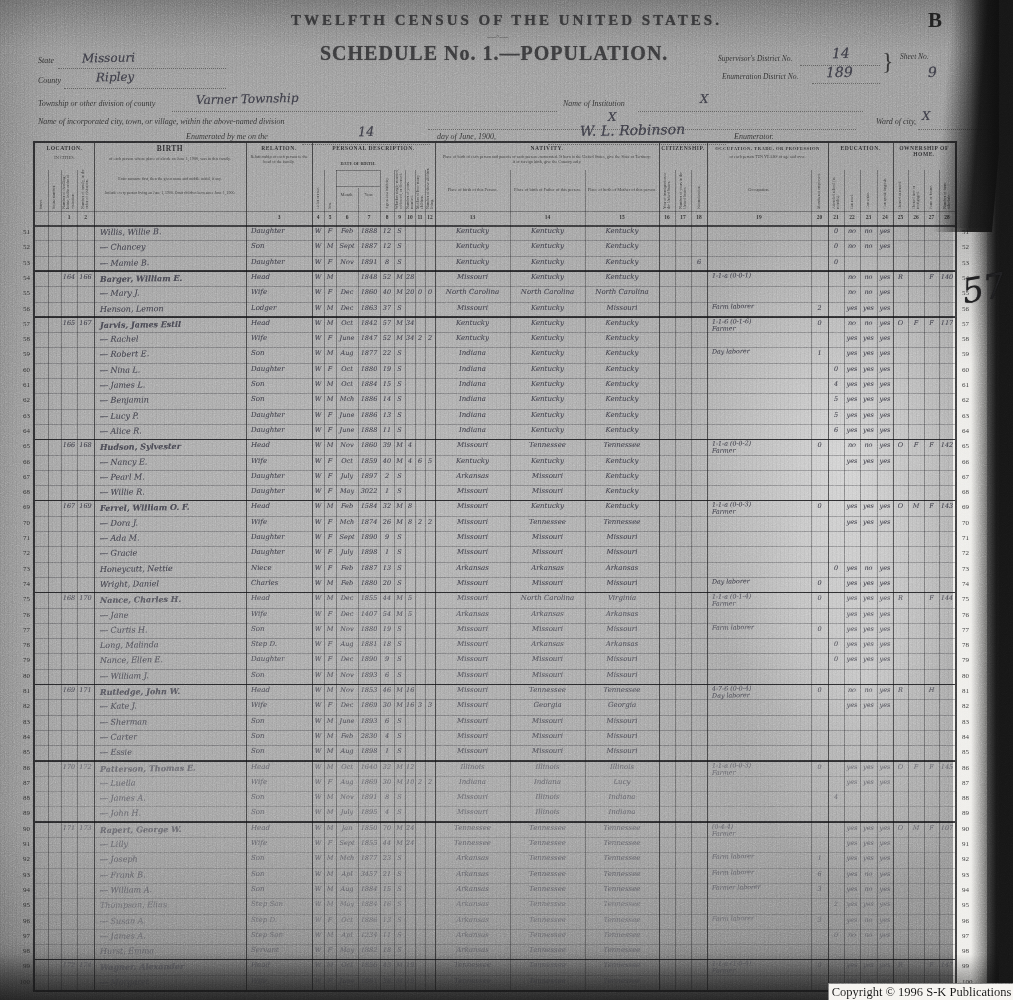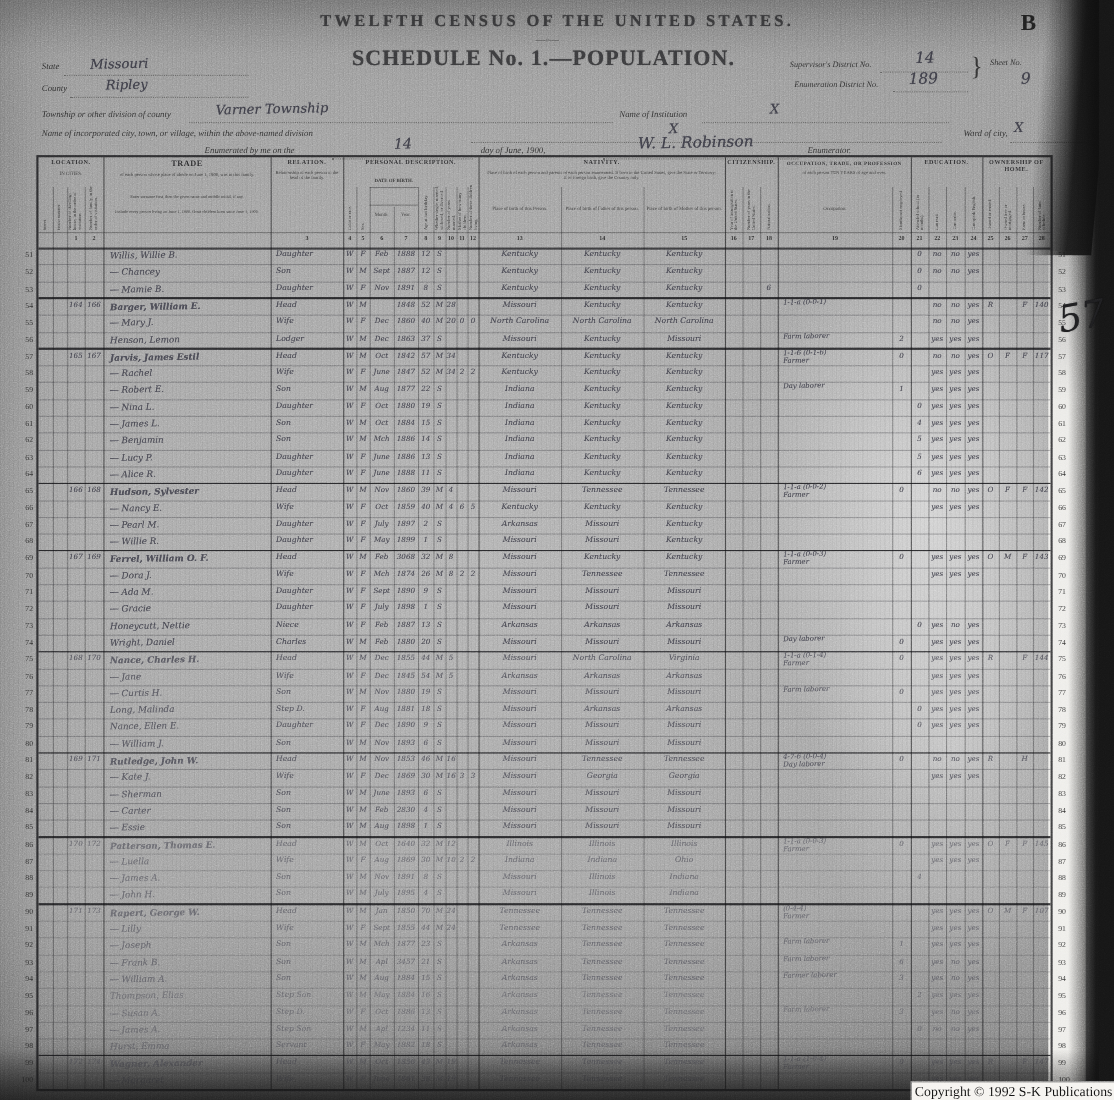--- a/index.html
+++ b/index.html
@@ -216,21 +216,21 @@
       <div class="vcell" style="left: 48px; top: 168px; width: 13px; height: 41px;">
         <span class="vlab">House number.</span>
       </div>
       <div class="vcell" style="left: 61px; top: 168px; width: 16px; height: 41px;">
         <span class="vlab">Number of dwelling-house, in the order of visitation.</span>
       </div>
       <div class="vcell" style="left: 77px; top: 168px; width: 17px; height: 41px;">
         <span class="vlab">Number of family, in the order of visitation.</span>
       </div>
       <div class="ghead" style="left: 94px; top: 143px; width: 152px; height: 68px;">
-        <div class="gtitle" style="top: 3px; font-size: 7.5px; white-space: normal; line-height: 5.6px;">TRADE</div>
+        <div class="gtitle" style="top: 3px; font-size: 7.5px; white-space: normal; line-height: 5.6px;">BIRTH</div>
         <div class="gdesc" style="top: 14px; left: 3%; width: 94%; font-size: 4.2px; line-height: 4.8px; white-space: normal;">of each person whose place of abode on June 1, 1900, was in this family.</div>
         <div class="gdesc" style="top: 34px; left: 5%; width: 90%; font-size: 3.9px; line-height: 4.4px; white-space: normal;">Enter surname first, then the given name and middle initial, if any.</div>
         <div class="gdesc" style="top: 48px; left: 5%; width: 90%; font-size: 3.9px; line-height: 4.4px; white-space: normal;">Include every person living on June 1, 1900. Omit children born since June 1, 1900.</div>
       </div>
       <div class="ghead" style="left: 246px; top: 143px; width: 66px; height: 68px;">
         <div class="gtitle" style="top: 3px; font-size: 5.6px; white-space: normal; line-height: 5.6px;">RELATION.</div>
         <div class="gdesc" style="top: 12px; left: 3%; width: 94%; font-size: 4.2px; line-height: 4.8px; white-space: normal;">Relationship of each person to the head of the family.</div>
       </div>
       <div class="ghead" style="left: 312px; top: 143px; width: 123px; height: 68px;">
         <div class="gtitle" style="top: 3px; font-size: 5.6px; white-space: normal; line-height: 5.6px;">PERSONAL DESCRIPTION.</div>
@@ -724,34 +724,34 @@
       <div class="cell c-sm" style="left: 381px; top: 471.8px; width: 12px; height: 15.3px; opacity: 0.92;">2</div>
       <div class="cell c-sm" style="left: 395px; top: 471.8px; width: 9px; height: 15.3px; opacity: 0.92;">S</div>
       <div class="cell c-pob" style="left: 436px; top: 471.8px; width: 73px; height: 15.3px; opacity: 0.92;">Arkansas</div>
       <div class="cell c-pob" style="left: 511px; top: 471.8px; width: 73px; height: 15.3px; opacity: 0.92;">Missouri</div>
       <div class="cell c-pob" style="left: 586px; top: 471.8px; width: 72px; height: 15.3px; opacity: 0.92;">Kentucky</div>
       <div class="cell c-name" style="left: 95px; top: 487.1px; width: 150px; height: 15.3px; opacity: 0.92;">― Willie R.</div>
       <div class="cell c-rel" style="left: 247px; top: 487.1px; width: 64px; height: 15.3px; opacity: 0.92;">Daughter</div>
       <div class="cell c-sm" style="left: 313px; top: 487.1px; width: 10px; height: 15.3px; opacity: 0.92;">W</div>
       <div class="cell c-sm" style="left: 325px; top: 487.1px; width: 10px; height: 15.3px; opacity: 0.92;">F</div>
       <div class="cell c-sm" style="left: 337px; top: 487.1px; width: 20px; height: 15.3px; opacity: 0.92;">May</div>
-      <div class="cell c-sm" style="left: 359px; top: 487.1px; width: 20px; height: 15.3px; opacity: 0.92;">1899</div>
+      <div class="cell c-sm" style="left: 359px; top: 487.1px; width: 20px; height: 15.3px; opacity: 0.92;">3022</div>
       <div class="cell c-sm" style="left: 381px; top: 487.1px; width: 12px; height: 15.3px; opacity: 0.92;">1</div>
       <div class="cell c-sm" style="left: 395px; top: 487.1px; width: 9px; height: 15.3px; opacity: 0.92;">S</div>
       <div class="cell c-pob" style="left: 436px; top: 487.1px; width: 73px; height: 15.3px; opacity: 0.92;">Missouri</div>
       <div class="cell c-pob" style="left: 511px; top: 487.1px; width: 73px; height: 15.3px; opacity: 0.92;">Missouri</div>
       <div class="cell c-pob" style="left: 586px; top: 487.1px; width: 72px; height: 15.3px; opacity: 0.92;">Kentucky</div>
       <div class="cell c-sm" style="left: 62px; top: 502.4px; width: 14px; height: 15.3px; opacity: 0.92;">167</div>
       <div class="cell c-sm" style="left: 78px; top: 502.4px; width: 15px; height: 15.3px; opacity: 0.92;">169</div>
       <div class="cell c-name" style="left: 95px; top: 502.4px; width: 150px; height: 15.3px; opacity: 0.92; font-weight: bold;">Ferrel, William O. F.</div>
       <div class="cell c-rel" style="left: 247px; top: 502.4px; width: 64px; height: 15.3px; opacity: 0.92;">Head</div>
       <div class="cell c-sm" style="left: 313px; top: 502.4px; width: 10px; height: 15.3px; opacity: 0.92;">W</div>
       <div class="cell c-sm" style="left: 325px; top: 502.4px; width: 10px; height: 15.3px; opacity: 0.92;">M</div>
       <div class="cell c-sm" style="left: 337px; top: 502.4px; width: 20px; height: 15.3px; opacity: 0.92;">Feb</div>
-      <div class="cell c-sm" style="left: 359px; top: 502.4px; width: 20px; height: 15.3px; opacity: 0.92;">3068</div>
+      <div class="cell c-sm" style="left: 359px; top: 502.4px; width: 20px; height: 15.3px; opacity: 0.92;">1584</div>
       <div class="cell c-sm" style="left: 381px; top: 502.4px; width: 12px; height: 15.3px; opacity: 0.92;">32</div>
       <div class="cell c-sm" style="left: 395px; top: 502.4px; width: 9px; height: 15.3px; opacity: 0.92;">M</div>
       <div class="cell c-sm" style="left: 406px; top: 502.4px; width: 8px; height: 15.3px; opacity: 0.92;">8</div>
       <div class="cell c-pob" style="left: 436px; top: 502.4px; width: 73px; height: 15.3px; opacity: 0.92;">Missouri</div>
       <div class="cell c-pob" style="left: 511px; top: 502.4px; width: 73px; height: 15.3px; opacity: 0.92;">Kentucky</div>
       <div class="cell c-pob" style="left: 586px; top: 502.4px; width: 72px; height: 15.3px; opacity: 0.92;">Kentucky</div>
       <div class="cell c-occ" style="left: 708px; top: 501.4px; width: 102px; height: 15.3px; opacity: 0.92;">1-1-a (0-0-3)
 Farmer</div>
       <div class="cell c-sm" style="left: 812px; top: 502.4px; width: 15px; height: 15.3px; opacity: 0.92;">0</div>
       <div class="cell c-sm" style="left: 845px; top: 502.4px; width: 14px; height: 15.3px; opacity: 0.92;">yes</div>
@@ -852,21 +852,21 @@
       <div class="cell c-sm" style="left: 861px; top: 594.2px; width: 15px; height: 15.3px; opacity: 0.78;">yes</div>
       <div class="cell c-sm" style="left: 878px; top: 594.2px; width: 14px; height: 15.3px; opacity: 0.78;">yes</div>
       <div class="cell c-sm" style="left: 894px; top: 594.2px; width: 13px; height: 15.3px; opacity: 0.78;">R</div>
       <div class="cell c-sm" style="left: 925px; top: 594.2px; width: 13px; height: 15.3px; opacity: 0.78;">F</div>
       <div class="cell c-sm" style="left: 940px; top: 594.2px; width: 14px; height: 15.3px; opacity: 0.78;">144</div>
       <div class="cell c-name" style="left: 95px; top: 609.5px; width: 150px; height: 15.3px; opacity: 0.78;">― Jane</div>
       <div class="cell c-rel" style="left: 247px; top: 609.5px; width: 64px; height: 15.3px; opacity: 0.78;">Wife</div>
       <div class="cell c-sm" style="left: 313px; top: 609.5px; width: 10px; height: 15.3px; opacity: 0.78;">W</div>
       <div class="cell c-sm" style="left: 325px; top: 609.5px; width: 10px; height: 15.3px; opacity: 0.78;">F</div>
       <div class="cell c-sm" style="left: 337px; top: 609.5px; width: 20px; height: 15.3px; opacity: 0.78;">Dec</div>
-      <div class="cell c-sm" style="left: 359px; top: 609.5px; width: 20px; height: 15.3px; opacity: 0.78;">1845</div>
+      <div class="cell c-sm" style="left: 359px; top: 609.5px; width: 20px; height: 15.3px; opacity: 0.78;">1407</div>
       <div class="cell c-sm" style="left: 381px; top: 609.5px; width: 12px; height: 15.3px; opacity: 0.78;">54</div>
       <div class="cell c-sm" style="left: 395px; top: 609.5px; width: 9px; height: 15.3px; opacity: 0.78;">M</div>
       <div class="cell c-sm" style="left: 406px; top: 609.5px; width: 8px; height: 15.3px; opacity: 0.78;">5</div>
       <div class="cell c-pob" style="left: 436px; top: 609.5px; width: 73px; height: 15.3px; opacity: 0.78;">Arkansas</div>
       <div class="cell c-pob" style="left: 511px; top: 609.5px; width: 73px; height: 15.3px; opacity: 0.78;">Arkansas</div>
       <div class="cell c-pob" style="left: 586px; top: 609.5px; width: 72px; height: 15.3px; opacity: 0.78;">Arkansas</div>
       <div class="cell c-sm" style="left: 845px; top: 609.5px; width: 14px; height: 15.3px; opacity: 0.78;">yes</div>
       <div class="cell c-sm" style="left: 861px; top: 609.5px; width: 15px; height: 15.3px; opacity: 0.78;">yes</div>
       <div class="cell c-sm" style="left: 878px; top: 609.5px; width: 14px; height: 15.3px; opacity: 0.78;">yes</div>
       <div class="cell c-name" style="left: 95px; top: 624.8px; width: 150px; height: 15.3px; opacity: 0.78;">― Curtis H.</div>
@@ -1028,21 +1028,21 @@
       <div class="cell c-sm" style="left: 325px; top: 777.8px; width: 10px; height: 15.3px; opacity: 0.58;">F</div>
       <div class="cell c-sm" style="left: 337px; top: 777.8px; width: 20px; height: 15.3px; opacity: 0.58;">Aug</div>
       <div class="cell c-sm" style="left: 359px; top: 777.8px; width: 20px; height: 15.3px; opacity: 0.58;">1869</div>
       <div class="cell c-sm" style="left: 381px; top: 777.8px; width: 12px; height: 15.3px; opacity: 0.58;">30</div>
       <div class="cell c-sm" style="left: 395px; top: 777.8px; width: 9px; height: 15.3px; opacity: 0.58;">M</div>
       <div class="cell c-sm" style="left: 406px; top: 777.8px; width: 8px; height: 15.3px; opacity: 0.58;">10</div>
       <div class="cell c-sm" style="left: 416px; top: 777.8px; width: 8px; height: 15.3px; opacity: 0.58;">2</div>
       <div class="cell c-sm" style="left: 426px; top: 777.8px; width: 8px; height: 15.3px; opacity: 0.58;">2</div>
       <div class="cell c-pob" style="left: 436px; top: 777.8px; width: 73px; height: 15.3px; opacity: 0.58;">Indiana</div>
       <div class="cell c-pob" style="left: 511px; top: 777.8px; width: 73px; height: 15.3px; opacity: 0.58;">Indiana</div>
-      <div class="cell c-pob" style="left: 586px; top: 777.8px; width: 72px; height: 15.3px; opacity: 0.58;">Ohio</div>
+      <div class="cell c-pob" style="left: 586px; top: 777.8px; width: 72px; height: 15.3px; opacity: 0.58;">Lucy</div>
       <div class="cell c-sm" style="left: 845px; top: 777.8px; width: 14px; height: 15.3px; opacity: 0.58;">yes</div>
       <div class="cell c-sm" style="left: 861px; top: 777.8px; width: 15px; height: 15.3px; opacity: 0.58;">yes</div>
       <div class="cell c-sm" style="left: 878px; top: 777.8px; width: 14px; height: 15.3px; opacity: 0.58;">yes</div>
       <div class="cell c-name" style="left: 95px; top: 793.1px; width: 150px; height: 15.3px; opacity: 0.58;">― James A.</div>
       <div class="cell c-rel" style="left: 247px; top: 793.1px; width: 64px; height: 15.3px; opacity: 0.58;">Son</div>
       <div class="cell c-sm" style="left: 313px; top: 793.1px; width: 10px; height: 15.3px; opacity: 0.58;">W</div>
       <div class="cell c-sm" style="left: 325px; top: 793.1px; width: 10px; height: 15.3px; opacity: 0.58;">M</div>
       <div class="cell c-sm" style="left: 337px; top: 793.1px; width: 20px; height: 15.3px; opacity: 0.58;">Nov</div>
       <div class="cell c-sm" style="left: 359px; top: 793.1px; width: 20px; height: 15.3px; opacity: 0.58;">1891</div>
       <div class="cell c-sm" style="left: 381px; top: 793.1px; width: 12px; height: 15.3px; opacity: 0.58;">8</div>
@@ -1245,21 +1245,21 @@
       <div class="cell c-sm" style="left: 878px; top: 976.7px; width: 14px; height: 15.3px; opacity: 0.45;">yes</div>
     </div>
 
   <div class="scribble" style="left:962px;top:268px;font-size:34px;">57</div>
 
   <div class="band-wedge"></div>
   <div class="band-right"></div>
   <div class="band-right2"></div>
   <div class="band-bottom"></div>
 
-  <div class="copyright">Copyright © 1992 S-K Publications</div>
+  <div class="copyright">Copyright © 1996 S-K Publications</div>
 
   <svg class="noise" width="1013" height="1000">
     <filter id="grain">
         <feTurbulence type="fractalNoise" baseFrequency="0.9" numOctaves="2" stitchTiles="stitch"></feTurbulence>
       <feColorMatrix type="saturate" values="0"></feColorMatrix>
       </filter>
     <rect width="1013" height="1000" filter="url(#grain)"></rect>
   </svg>
 </div>
 

